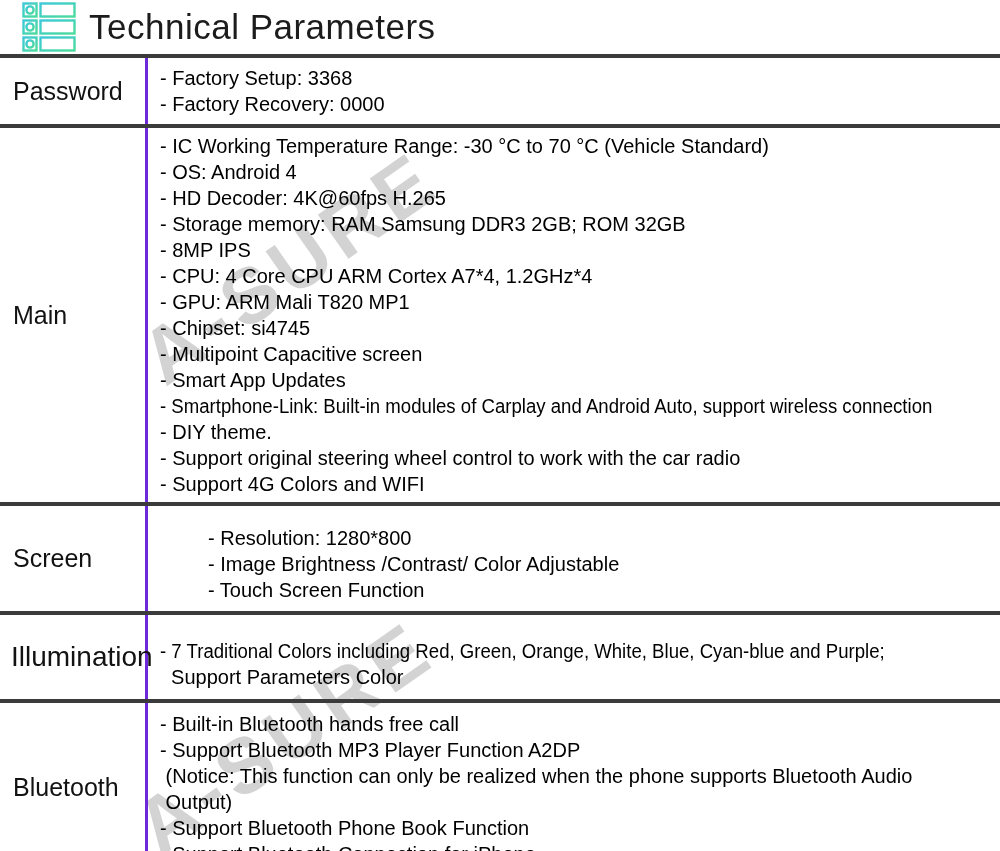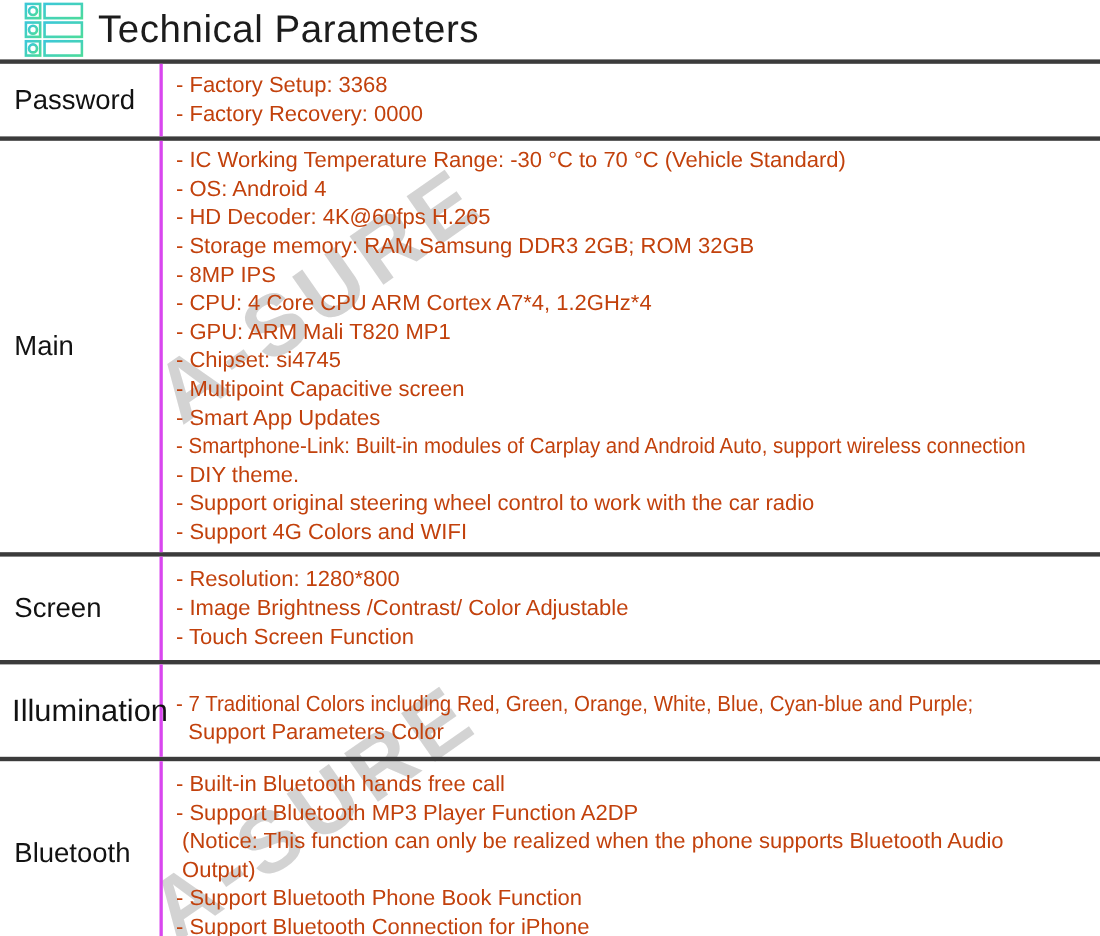--- a/index.html
+++ b/index.html
@@ -54,39 +54,39 @@
     width:1000px;
   }
   .row {
     display:flex;
     border-bottom:4px solid #3b3b3b;
   }
   .row:last-child { border-bottom:none; }
   .label-cell {
     flex:0 0 148px;
     width:148px;
-    border-right:3px solid #d946ef;
+    border-right:3px solid #6d28d9;
     display:flex;
     align-items:center;
     padding-left:13px;
     font-size:25px;
     color:#121212;
     white-space:nowrap;
   }
   .row-3 .label-cell { font-size:28px; padding-left:11px; }
   .content-cell {
     flex:1;
     padding:6px 4px 6px 12px;
     font-size:20px;
-    color:#c2410c;
+    color:#000000;
     min-width:0;
   }
   .row-0 .content-cell { padding-top:7px; padding-bottom:7px; }
   .row-1 .content-cell { padding-top:5px; padding-bottom:5px; }
-  .row-2 .content-cell { padding-top:8px; padding-bottom:8px; }
+  .row-2 .content-cell { padding-top:19px; padding-bottom:8px;margin-left:48px; }
   .row-3 .content-cell { padding-top:23px; padding-bottom:9px; }
   .row-4 .content-cell { padding-top:8px; padding-bottom:5px; }
   .line {
     line-height:26px;
     white-space:pre;
   }
   .line.narrow {
     transform:scaleX(0.93);
     transform-origin:left center;
   }

